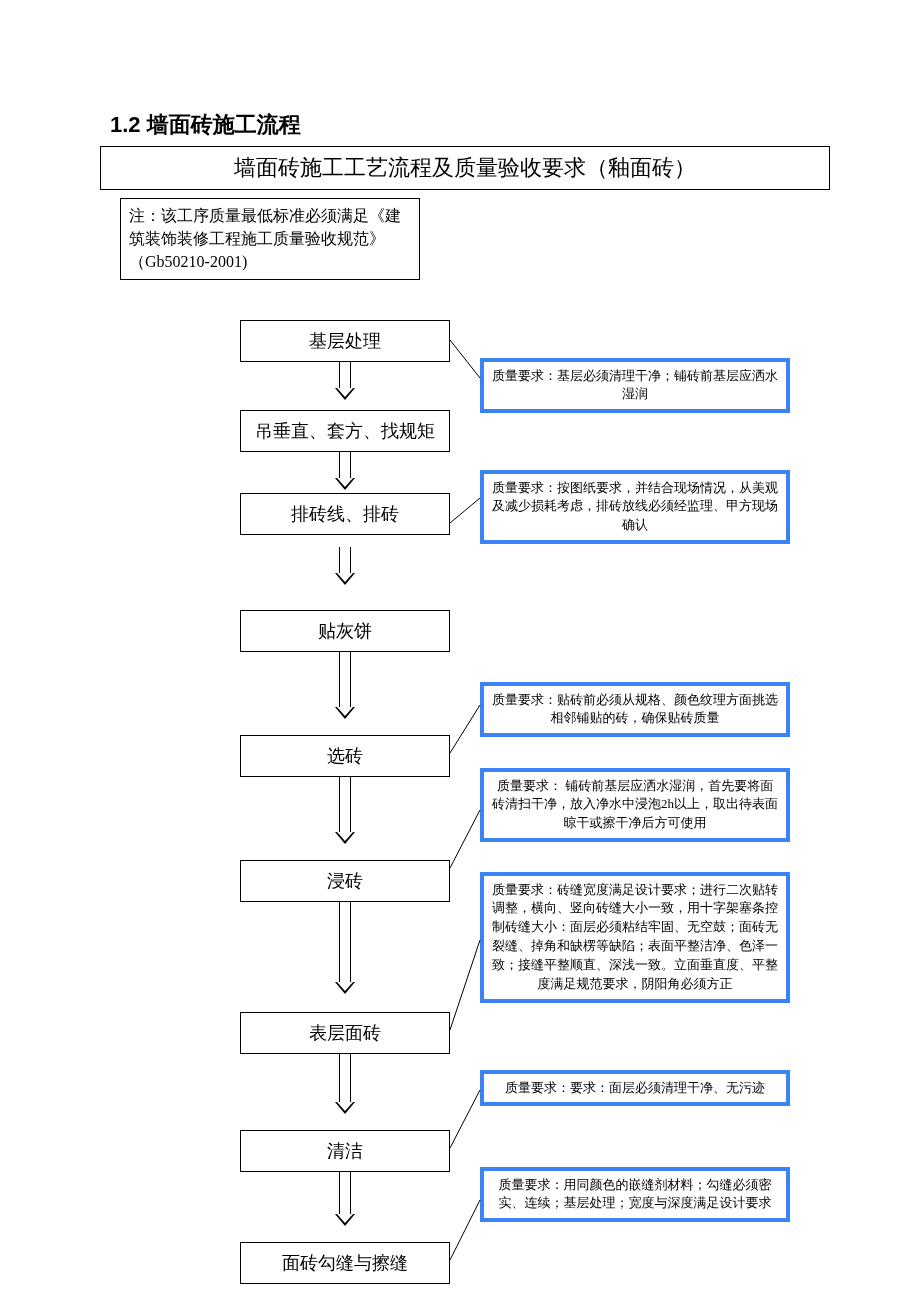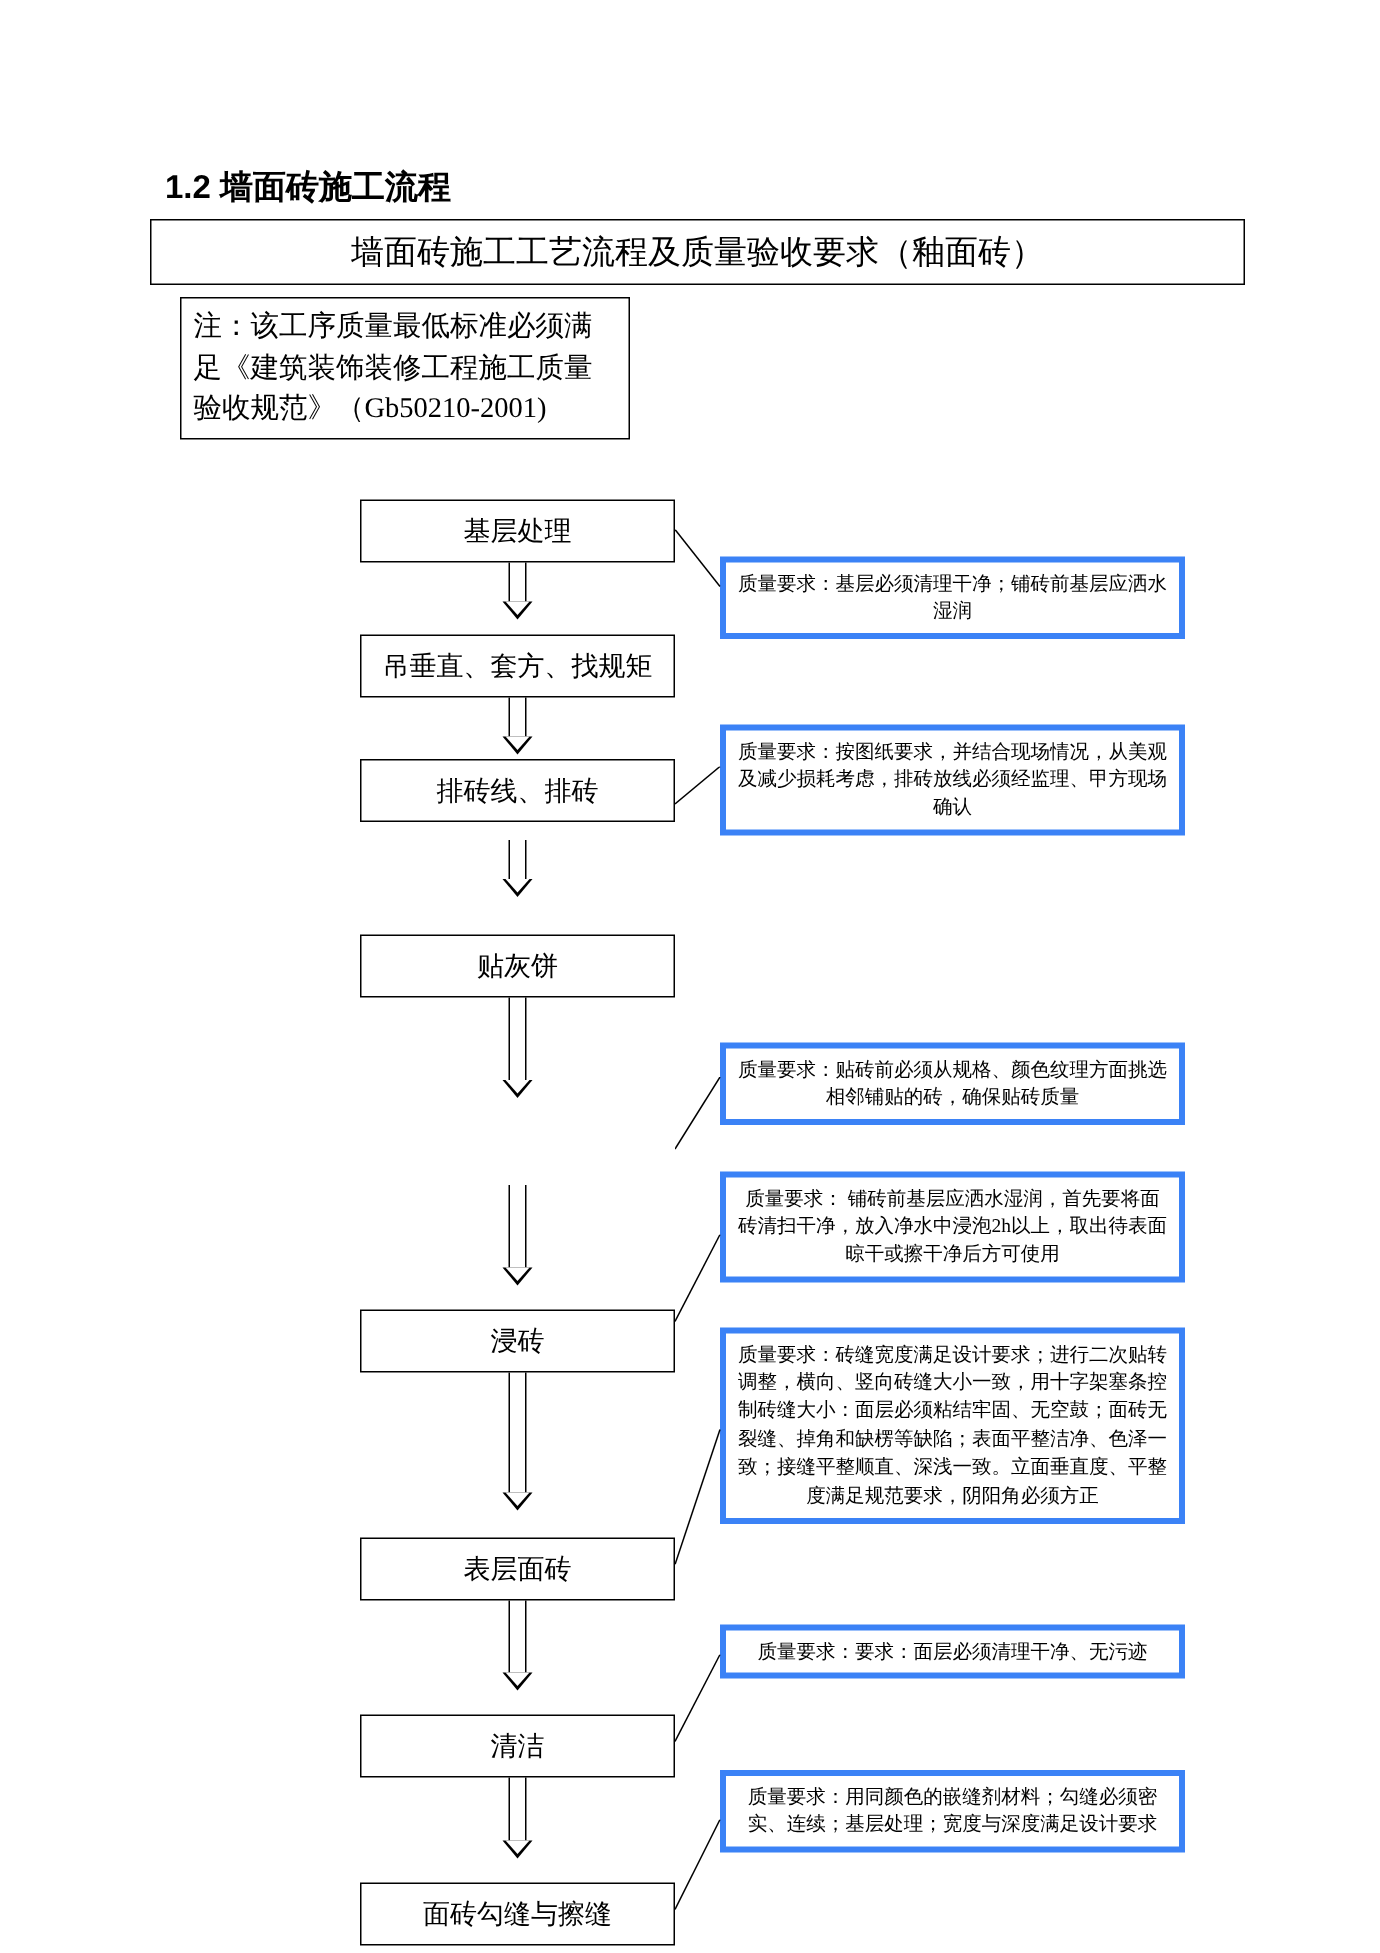--- a/index.html
+++ b/index.html
@@ -25,21 +25,21 @@
     padding:6px 4px;
     font-size:22px;
     font-family:"SimSun",serif;
   }
   .note-box{
     margin-top:8px;
     margin-left:20px;
     border:1px solid #000;
     width:300px;
     padding:5px 8px;
-    font-size:19px;
+    font-size:16px;
     line-height:1.45;
     box-sizing:border-box;
   }
   .flow-area{
     position:relative;
     margin-top:40px;
     height:980px;
   }
   .step{
     position:absolute;
@@ -105,20 +105,21 @@
   <h2 class="section-heading">1.2 墙面砖施工流程</h2>
   <div class="title-box">墙面砖施工工艺流程及质量验收要求（釉面砖）</div>
   <div class="note-box">注：该工序质量最低标准必须满足《建筑装饰装修工程施工质量验收规范》（Gb50210-2001)</div>
 
   <div class="flow-area">
 
     <div class="step" style="top:0px">基层处理</div>
     <div class="step" style="top:90px">吊垂直、套方、找规矩</div>
     <div class="step" style="top:173px">排砖线、排砖</div>
     <div class="step" style="top:290px">贴灰饼</div>
+    <div class="step" style="top:415px">选砖</div>
     <div class="step" style="top:692px">表层面砖</div>
     <div class="step" style="top:540px">浸砖</div>
     <div class="step" style="top:810px">清洁</div>
     <div class="step" style="top:922px">面砖勾缝与擦缝</div>
 
     <div class="arrow" style="top:42px">
         <div class="shaft"></div>
         <div class="head"></div>
       </div>
     <div class="arrow" style="top:132px">

